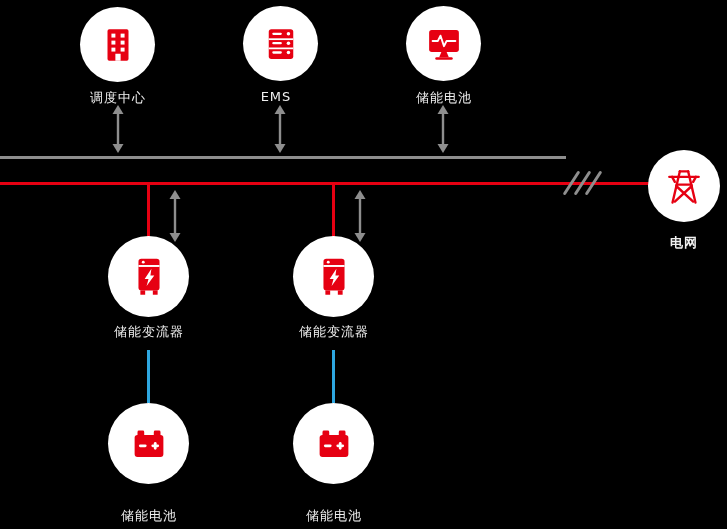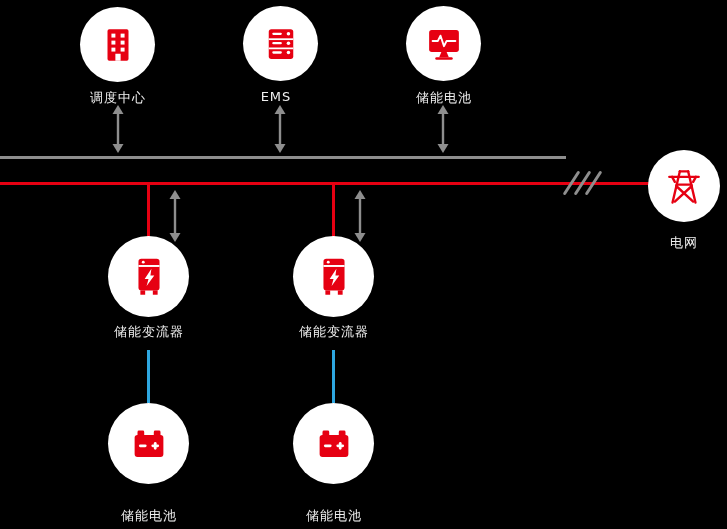--- a/index.html
+++ b/index.html
@@ -140,21 +140,21 @@
         <line x1="19.5" y1="8" x2="28.5" y2="8"></line>
         <line x1="8" y1="14" x2="40" y2="14"></line>
         <line x1="11" y1="14" x2="14" y2="19.5"></line>
         <line x1="37" y1="14" x2="34" y2="19.5"></line>
         <line x1="16" y1="22.5" x2="32" y2="22.5"></line>
         <line x1="15.5" y1="24" x2="34" y2="41"></line>
         <line x1="32.5" y1="24" x2="14" y2="41"></line>
       </g>
     </svg>
   </div>
-  <div class="label" style="left:684px; top:234px;">电网</div>
+  <div class="label" style="left:684px; top:234px;font-weight:bold;">电网</div>
 
   <div class="node" style="left:108px; top:236px; width:81px; height:81px;">
     <svg width="46" height="46" viewBox="0 0 48 48">
       <rect x="13" y="5" width="22" height="33" rx="3" class="red-fill"></rect>
       <rect x="13" y="11.5" width="22" height="2" class="white-fill"></rect>
       <circle cx="18" cy="8.5" r="1.5" class="white-fill"></circle>
       <polygon points="26.5,15.5 19.5,26 23.5,26 21.5,33.5 29.5,22.5 25.5,22.5" class="white-fill"></polygon>
       <rect x="15" y="38" width="5" height="4.5" class="red-fill"></rect>
       <rect x="28" y="38" width="5" height="4.5" class="red-fill"></rect>
     </svg>

